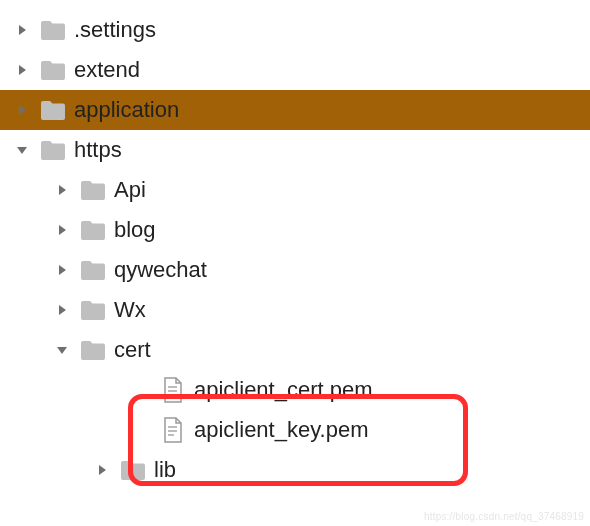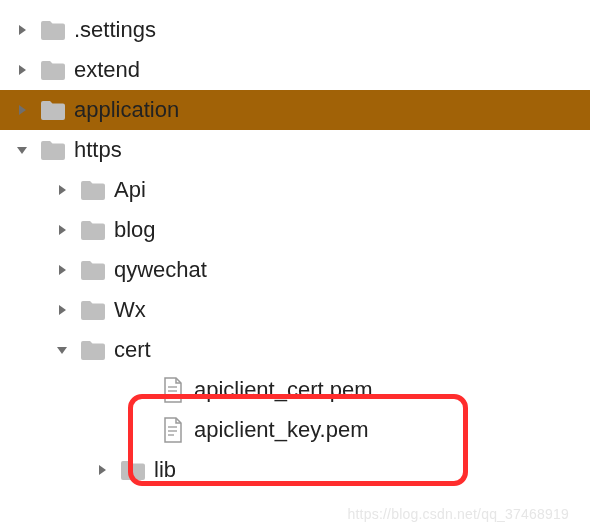--- a/index.html
+++ b/index.html
@@ -46,23 +46,23 @@
   }
   .label { white-space: nowrap; color: #222; }
   .highlight-box {
     position: absolute;
     border: 5px solid #ff2d2d;
     border-radius: 14px;
     pointer-events: none;
   }
   .watermark {
     position: absolute;
-    right: 21px;
+    right: 6px;
     bottom: 4px;
-    font-size: 14px;
+    font-size: 10px;
     color: #e6e6e6;
     letter-spacing: 0.2px;
   }
 </style>
 </head>
 <body>
 
 <div class="tree" id="tree-root">
     <div class="row">
       <span class="indent" style="width: 0px;"></span>

